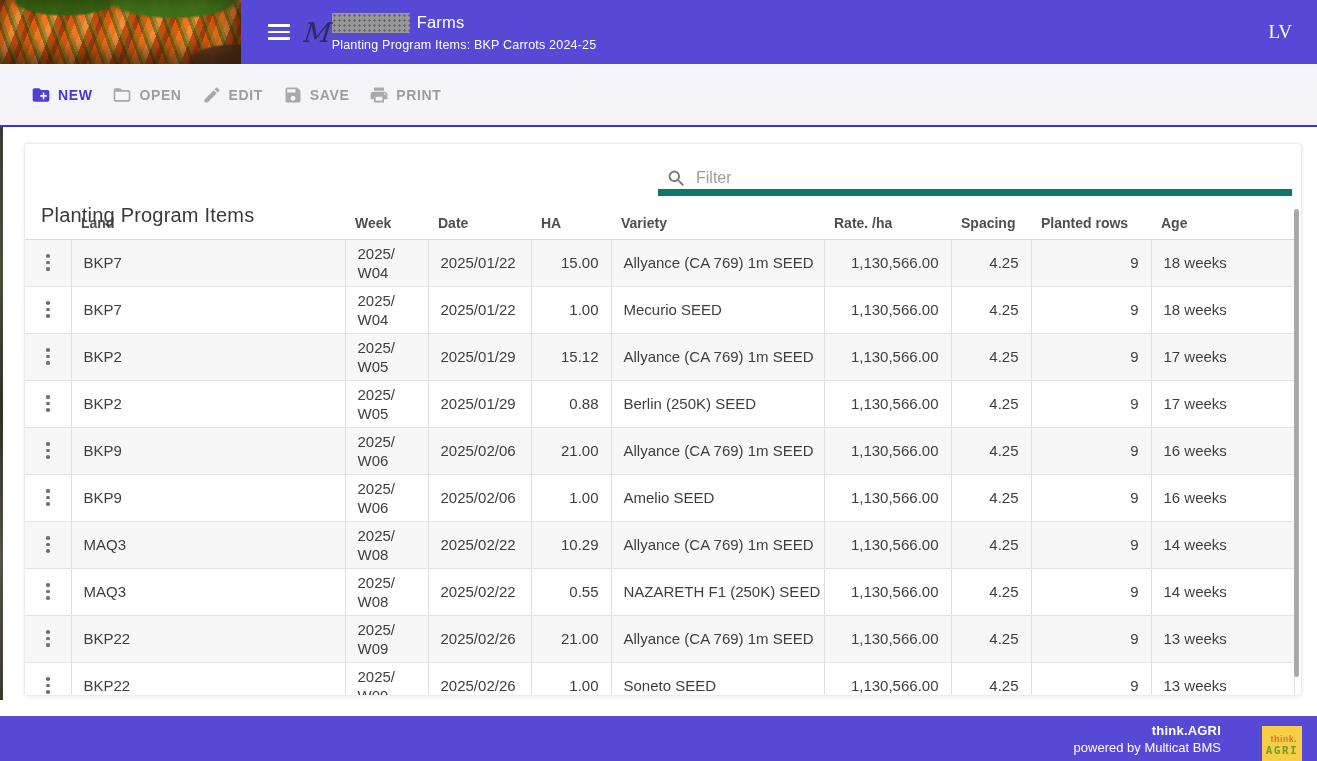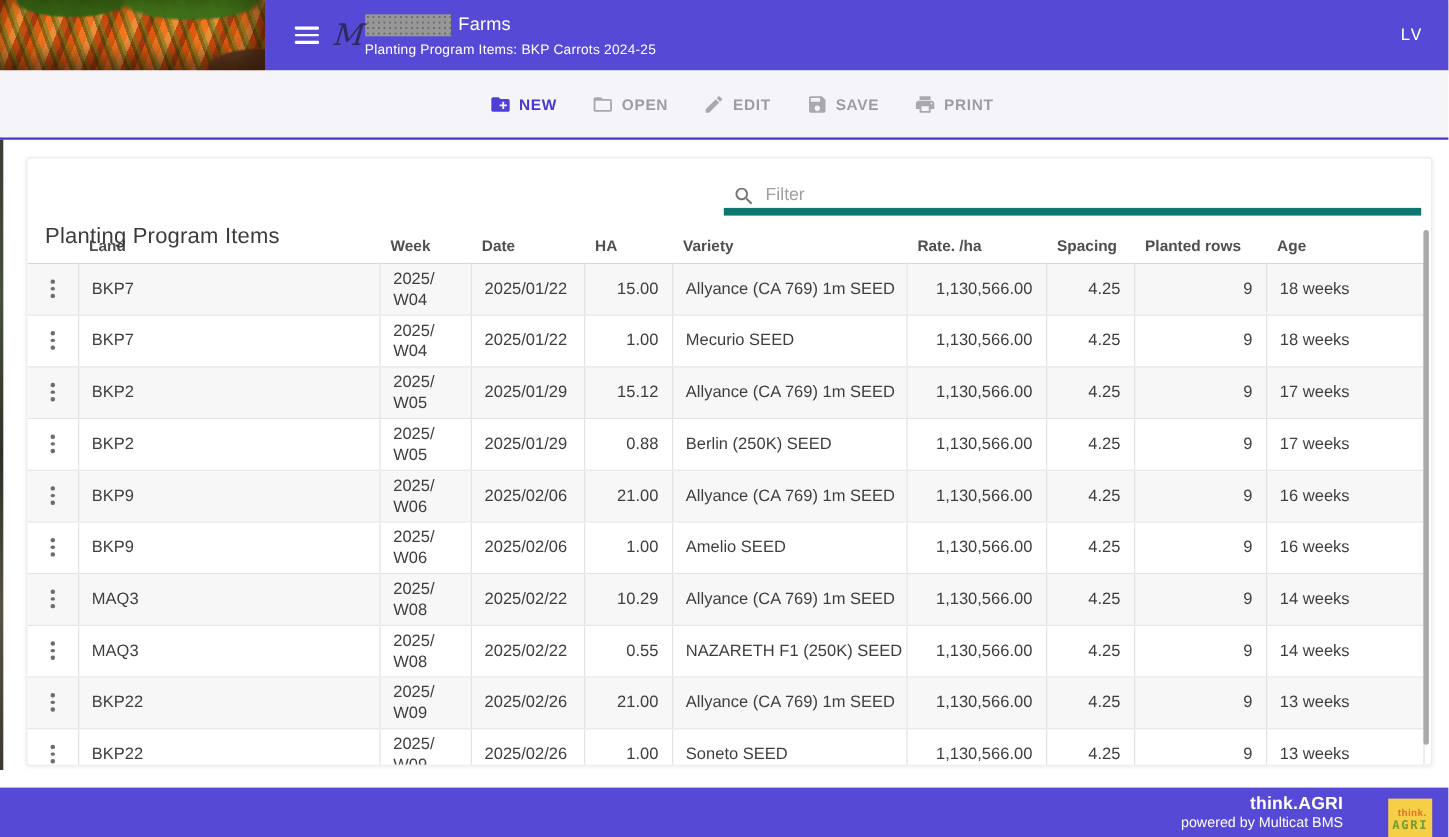--- a/index.html
+++ b/index.html
@@ -25,26 +25,26 @@
   .hamburger { margin-left:27px; width:22px; height:16px; display:flex; flex-direction:column; justify-content:space-between; background:none; border:none; cursor:pointer; flex:0 0 auto; }
   .hamburger span { display:block; height:2.6px; background:#fff; border-radius:1px; }
   .brand-m { margin-left:14px; font-family:"DejaVu Serif", serif; font-style:italic; font-size:27px; line-height:1;
              color:rgba(40,38,70,.85); transform:skewX(-6deg); flex:0 0 auto; }
   .titles { }
   .title-line { display:flex; align-items:center; gap:7px; }
   .redacted { width:78px; height:20px; background:#979797;
               background-image:radial-gradient(rgba(70,70,70,.55) 1px, rgba(0,0,0,0) 1.3px); background-size:5px 5px; }
   .farm-suffix { color:#fff; font-size:16.5px; font-weight:500; letter-spacing:.2px; }
   .subtitle { color:#fff; font-size:12.5px; margin-top:5px; letter-spacing:.2px; }
-  .user-initials { position:absolute; right:25px; top:50%; transform:translateY(-50%); color:#fff; font-size:16px;
-                   background:none; border:none; cursor:pointer; font-family:Liberation Mono, monospace; }
+  .user-initials { position:absolute; right:25px; top:50%; transform:translateY(-50%); color:#fff; font-size:19px;
+                   background:none; border:none; cursor:pointer; font-family:Liberation Serif, serif; }
 
   
   .toolbar { position:absolute; top:64px; left:0; right:0; height:63px; background:#f5f4f9;
-             border-bottom:2px solid #4134c9; display:flex; align-items:center; gap:32px; padding-left:31px;justify-content:center; }
+             border-bottom:2px solid #4134c9; display:flex; align-items:center; gap:20px; padding-left:31px; }
   .tb-btn { display:flex; align-items:center; gap:7px; background:none; border:none; font-family:inherit;
             font-size:14px; font-weight:700; letter-spacing:.6px; color:#9d9da1; cursor:default; }
   .tb-btn svg { width:20px; height:20px; fill:#a9a9ad; }
   .tb-btn.enabled { color:#4537d0; cursor:pointer; }
   .tb-btn.enabled svg { fill:#4e40d6; }
 
   
   .main { position:absolute; top:129px; left:0; right:0; bottom:45px; background:#fff; }
   .edge-strip { position:absolute; left:0; top:-2px; width:3px; height:573px;
                 background:linear-gradient(180deg,#3c3b33,#46503a 25%,#2e3026 50%,#565244 75%,#3a382f); }
@@ -71,21 +71,21 @@
   td.ar { text-align:right; }
   .week-cell div { line-height:19px; }
   .kebab { width:16px; margin:0 auto; display:flex; flex-direction:column; align-items:center; gap:3px;
            background:none; border:none; cursor:pointer; padding:4px 0; }
   .kebab i { width:3.5px; height:3.5px; border-radius:50%; background:#6e6e6e; }
   .scroll-thumb { position:absolute; right:2px; top:65px; width:5px; height:468px; background:#a9a9a9; border-radius:3px; }
 
   
   .footer { position:absolute; left:0; bottom:0; width:100%; height:45px; background:#5549d6; }
   .foot-text { position:absolute; right:96px; top:50%; transform:translateY(-50%); text-align:right; color:#fff; }
-  .foot-brand { font-size:16px; font-weight:700; line-height:18px; letter-spacing:.2px; }
+  .foot-brand { font-size:13px; font-weight:700; line-height:18px; letter-spacing:.2px; }
   .foot-powered { font-size:13px; line-height:16px; }
   .foot-logo { position:absolute; right:15px; bottom:0; width:40px; height:35px; background:#f7cf47;
                display:flex; flex-direction:column; justify-content:flex-end; align-items:center; padding-bottom:4px; }
   .foot-logo .t1 { color:#e4702a; font-size:9px; font-weight:700; align-self:flex-end; padding-right:5px; letter-spacing:.4px; }
   .foot-logo .t2 { color:#719b2f; font-size:11px; font-weight:700; letter-spacing:1.5px;
                    font-family:"DejaVu Sans Mono", monospace; }
 </style>
 </head>
 <body>
 

